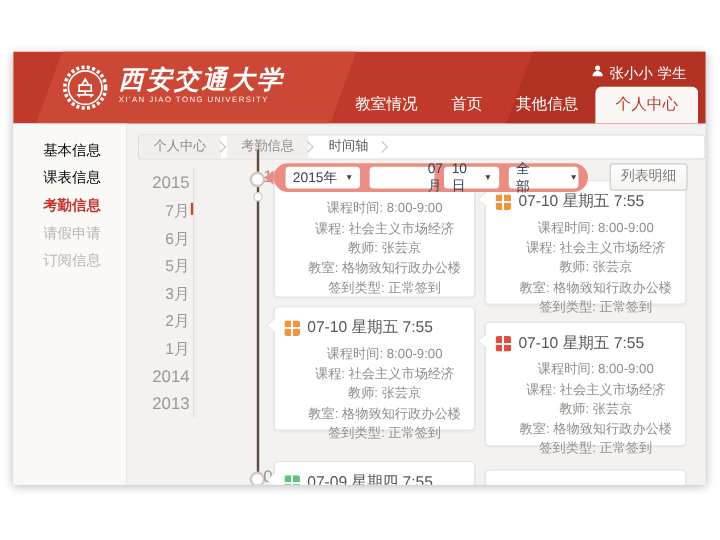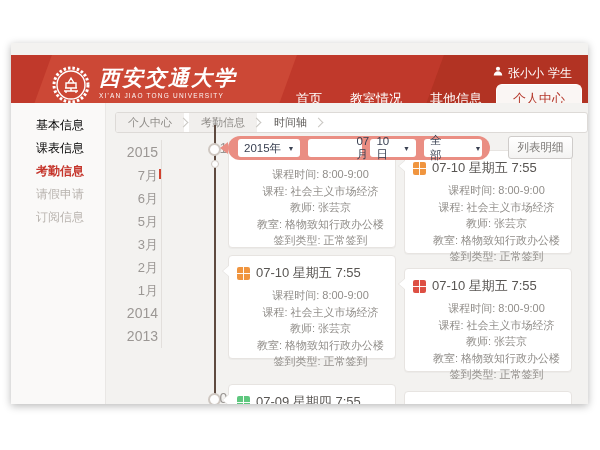--- a/index.html
+++ b/index.html
@@ -3,21 +3,21 @@
 <meta charset="utf-8">
 <style>
   * { margin:0; padding:0; box-sizing:border-box; }
   html,body { width:600px; height:450px; background:#ffffff; overflow:hidden;
     font-family:"Liberation Sans","DejaVu Sans",sans-serif; }
 
   .window { position:absolute; left:11px; top:43px; width:577px; height:361px;
     background:#f3f2f0; box-shadow:0 2px 8px rgba(0,0,0,.28); overflow:hidden; }
 
   
-  .hdr { position:absolute; left:0; top:12px; right:0; height:60px; background:#c0392b; overflow:hidden; }
+  .hdr { position:absolute; left:0; top:0; right:0; height:60px; background:#c0392b; overflow:hidden; }
   .hdr .band-light { position:absolute; top:-5px; bottom:-5px; left:30px; width:245px;
     background:#cc4836; transform:skewX(-20deg); }
   .hdr .band-dark { position:absolute; top:-5px; bottom:-5px; right:-40px; width:195px;
     background:#b23323; transform:skewX(-20deg); }
   .logo { position:absolute; left:40px; top:10px; width:40px; height:40px; }
   .title-block { position:absolute; left:88px; top:11px; color:#fff; }
   .uni-cn { font-family:"Liberation Serif","DejaVu Serif",serif; font-style:italic; font-weight:bold;
     font-size:21px; letter-spacing:2px; line-height:24px; }
   .uni-en { font-size:6.5px; letter-spacing:1.2px; opacity:.95; margin-top:2px; }
   .svc-title { position:absolute; left:238px; top:20px; color:#fff; font-size:17px; letter-spacing:3px; }
@@ -127,22 +127,22 @@
     <div class="user">
       <svg viewBox="0 0 24 24">
         <circle cx="12" cy="7.5" r="4.2" fill="#ffffff"></circle>
         <path d="M3.5 21c0-4.7 3.8-8.5 8.5-8.5s8.5 3.8 8.5 8.5z" fill="#ffffff"></path>
       </svg>
       <span>张小小</span>
       <span>学生</span>
     </div>
 
     <div class="nav">
+      <div class="nav-item">教室情况</div>
       <div class="nav-item">首页</div>
-      <div class="nav-item">教室情况</div>
       <div class="nav-item">其他信息</div>
       <div class="nav-item active">个人中心</div>
     </div>
   </div>
 
   <div class="content">
 
     <div class="sidebar">
       <div class="side-item">基本信息</div>
       <div class="side-item">课表信息</div>

